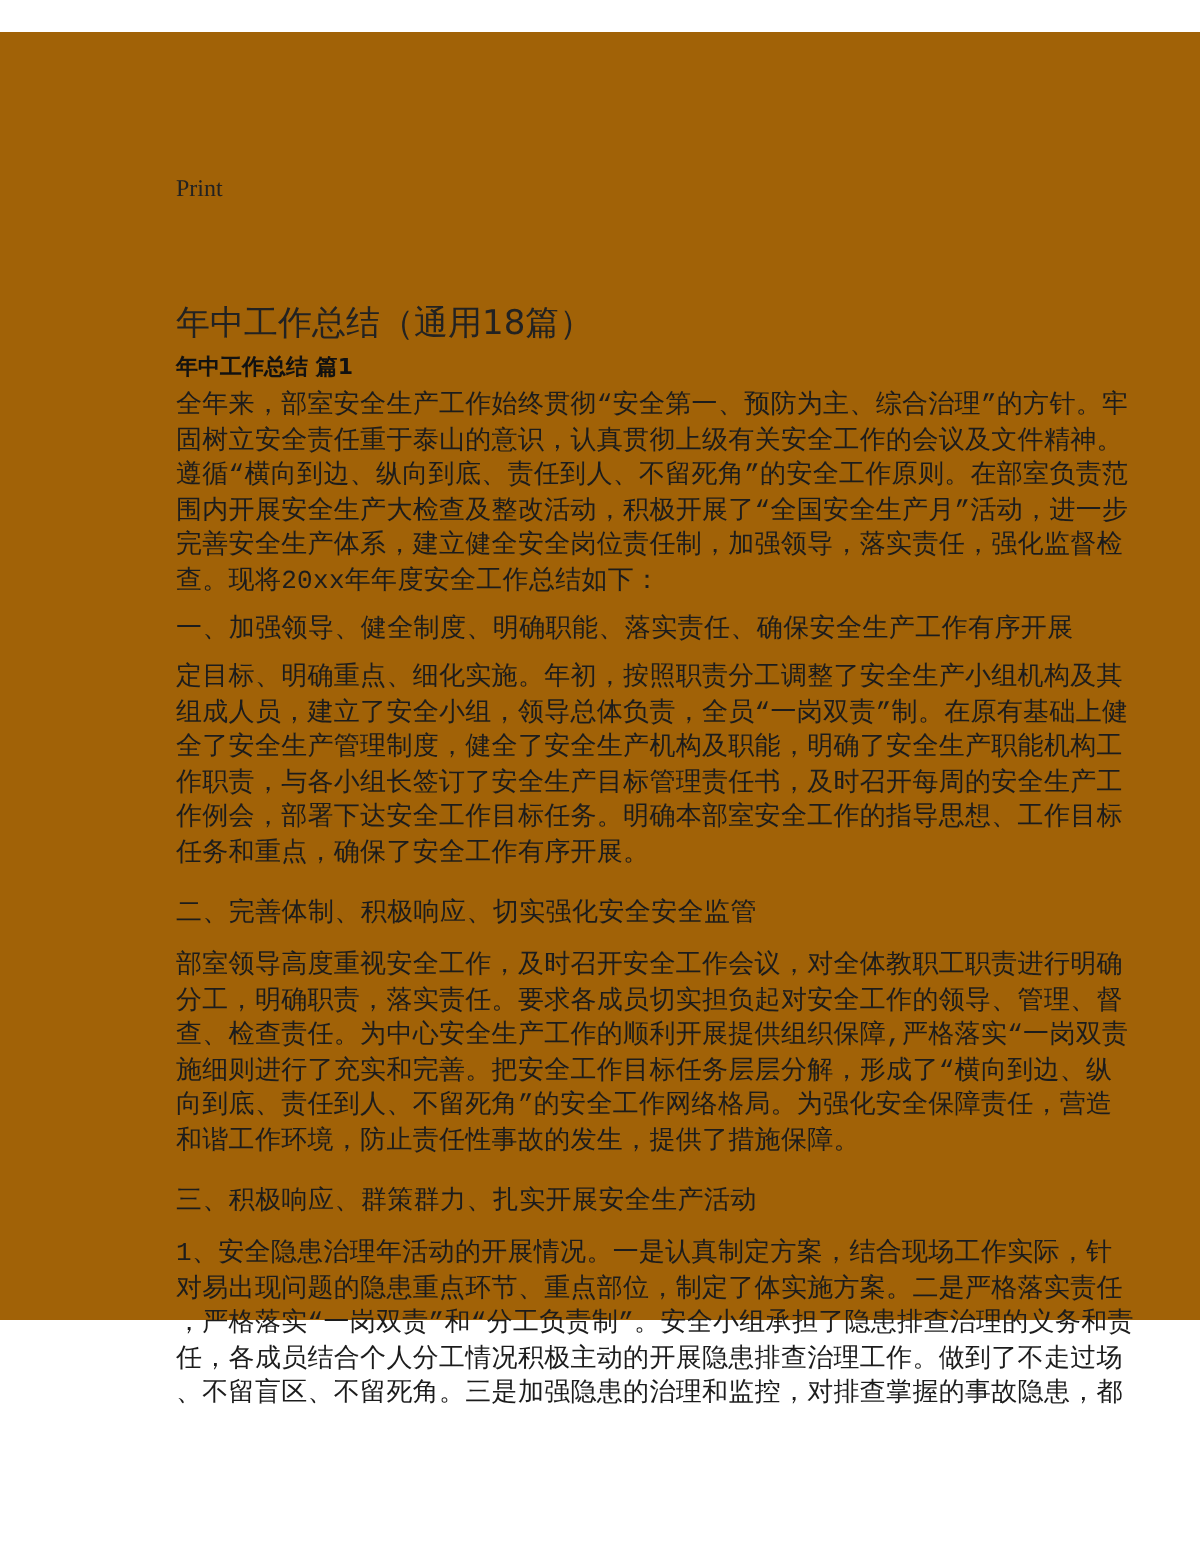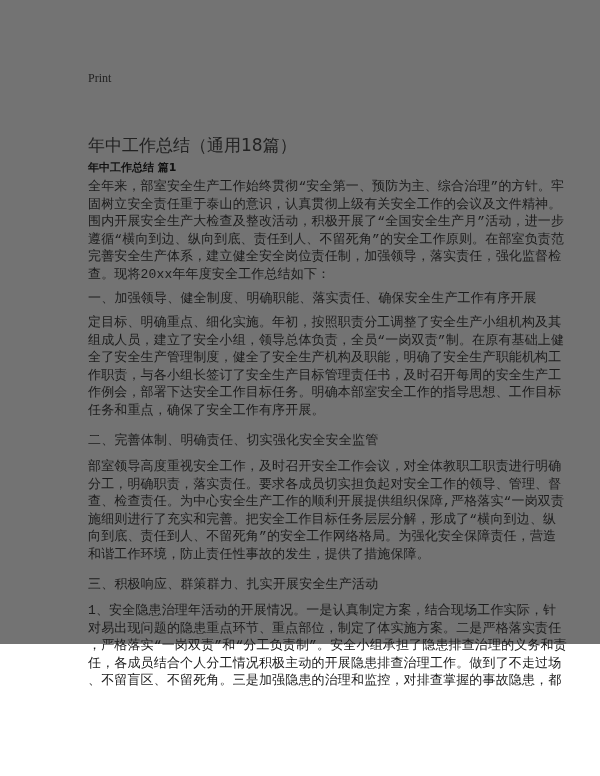--- a/index.html
+++ b/index.html
@@ -10,24 +10,24 @@
     body {
       width: 600px;
       height: 776px;
       position: relative;
       overflow: hidden;
       color: #1a1a1a;
       font-family: "DejaVu Sans", "Liberation Sans", sans-serif;
     }
     .page {
       position: absolute;
-      left: 0; top: 0;
+      left: 0; top: 16px;
       width: 600px;
       height: 644px;
-      background: #737373;
+      background: #a16207;
     }
     .print-label {
       position: absolute;
       left: 88px;
       top: 71px;
       font-family: "Liberation Serif", "DejaVu Serif", serif;
       font-size: 12px;
       color: #222;
     }
     .doc-title {
@@ -87,38 +87,38 @@
   <div class="print-label">Print</div>
 
 
   <div class="subtitle">年中工作总结（通用18篇）</div>
 
   <h2 class="chapter-heading" style="margin:0;">年中工作总结 篇1</h2>
 
   <div class="block" style="top:178px;">
     <div class="line">全年来，部室安全生产工作始终贯彻“安全第一、预防为主、综合治理”的方针。牢</div>
     <div class="line">固树立安全责任重于泰山的意识，认真贯彻上级有关安全工作的会议及文件精神。</div>
+    <div class="line">遵循“横向到边、纵向到底、责任到人、不留死角”的安全工作原则。在部室负责范</div>
     <div class="line">围内开展安全生产大检查及整改活动，积极开展了“全国安全生产月”活动，进一步</div>
-    <div class="line">遵循“横向到边、纵向到底、责任到人、不留死角”的安全工作原则。在部室负责范</div>
     <div class="line">完善安全生产体系，建立健全安全岗位责任制，加强领导，落实责任，强化监督检</div>
     <div class="line">查。现将20xx年年度安全工作总结如下：</div>
   </div>
 
   <div class="section-heading" style="top:289px;">一、加强领导、健全制度、明确职能、落实责任、确保安全生产工作有序开展</div>
 
   <div class="block" style="top:314px;">
     <div class="line">定目标、明确重点、细化实施。年初，按照职责分工调整了安全生产小组机构及其</div>
     <div class="line">组成人员，建立了安全小组，领导总体负责，全员“一岗双责”制。在原有基础上健</div>
     <div class="line">全了安全生产管理制度，健全了安全生产机构及职能，明确了安全生产职能机构工</div>
     <div class="line">作职责，与各小组长签订了安全生产目标管理责任书，及时召开每周的安全生产工</div>
     <div class="line">作例会，部署下达安全工作目标任务。明确本部室安全工作的指导思想、工作目标</div>
     <div class="line">任务和重点，确保了安全工作有序开展。</div>
   </div>
 
-  <div class="section-heading" style="top:431px;">二、完善体制、明确责任、切实强化安全安全监管</div>
+  <div class="section-heading" style="top:431px;">二、完善体制、积极响应、切实强化安全安全监管</div>
 
   <div class="block" style="top:458px;">
     <div class="line">部室领导高度重视安全工作，及时召开安全工作会议，对全体教职工职责进行明确</div>
     <div class="line">分工，明确职责，落实责任。要求各成员切实担负起对安全工作的领导、管理、督</div>
     <div class="line">查、检查责任。为中心安全生产工作的顺利开展提供组织保障,严格落实“一岗双责</div>
     <div class="line">施细则进行了充实和完善。把安全工作目标任务层层分解，形成了“横向到边、纵</div>
     <div class="line">向到底、责任到人、不留死角”的安全工作网络格局。为强化安全保障责任，营造</div>
     <div class="line">和谐工作环境，防止责任性事故的发生，提供了措施保障。</div>
   </div>
 

